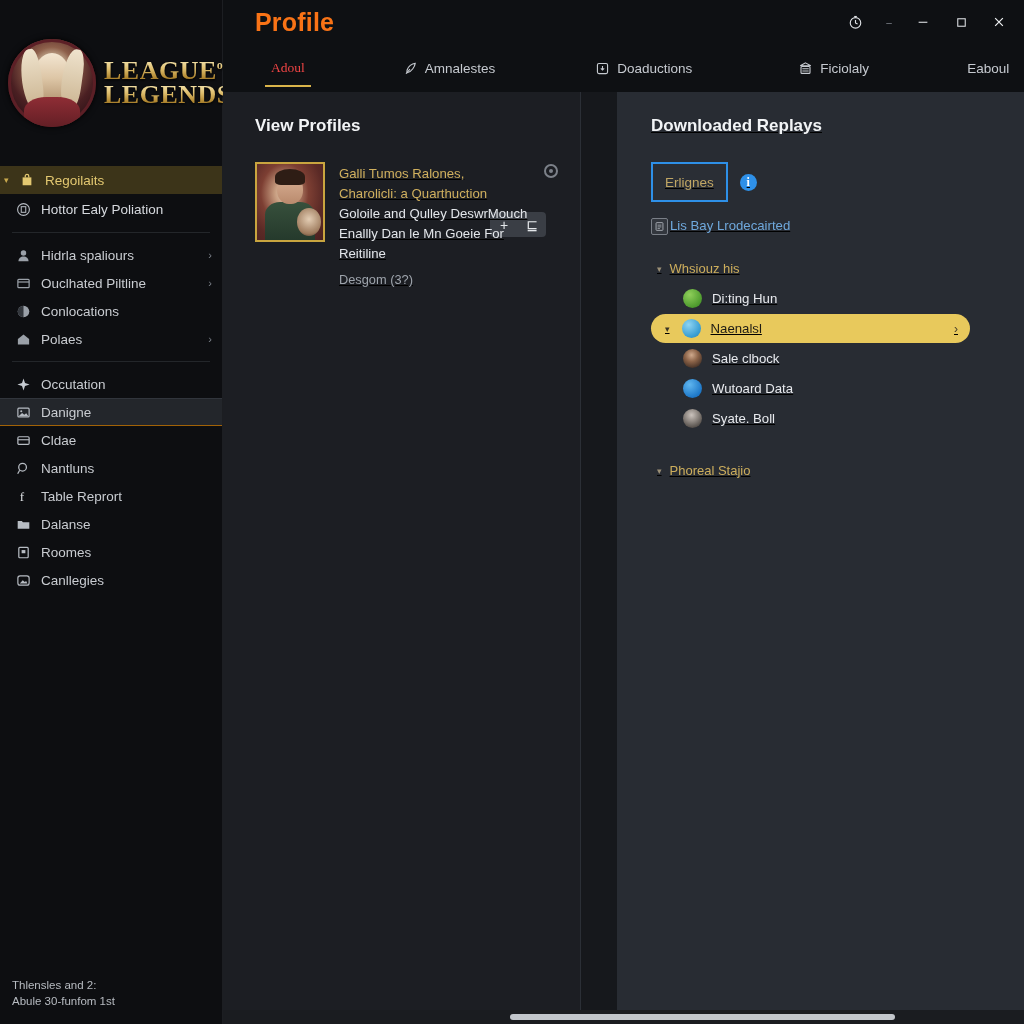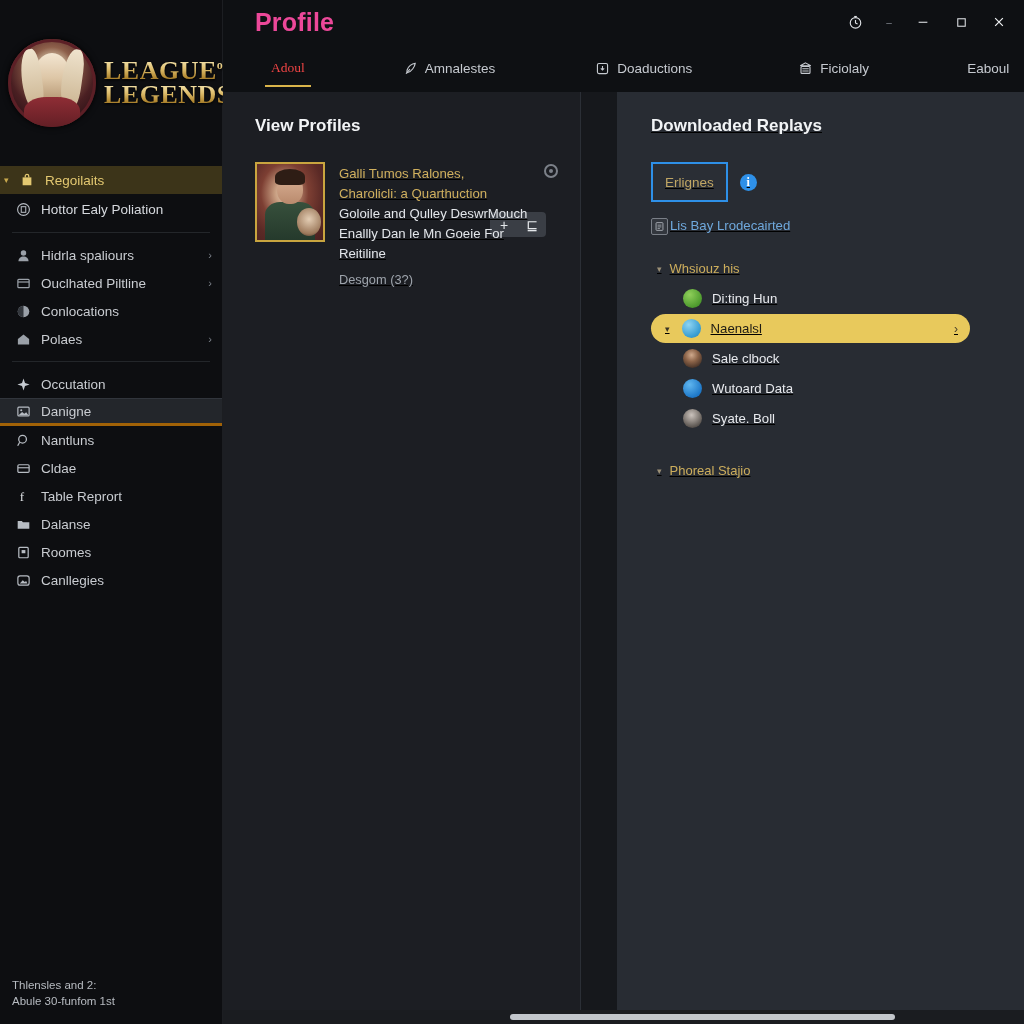--- a/index.html
+++ b/index.html
@@ -99,40 +99,40 @@
   }
   .nav-item.active-gold {
     background: #3c3419;
     color: #e3c871;
   }
   .nav-item.active-gold .ico { color: #e3c871; }
   .nav-item.sub { color: #d6d9de; height: 30px; }
   .nav-item.selected {
     background: #23262b;
     border-top: 1px solid #31353c;
-    border-bottom: 3px solid #a16207;
+    border-bottom: 1px solid #a16207;
   }
   .nav-sep {
     height: 1px; background: #23262a;
     margin: 8px 12px;
   }
   .sidebar-footer {
     position: absolute; left: 12px; bottom: 14px;
     font-size: 11.5px; color: #b7bbc1; line-height: 1.45;
   }
 
   
   #main { flex: 1 1 auto; height: 1024px; position: relative; background: #16181c; }
   .titlebar {
     height: 44px; display: flex; align-items: center;
     padding-left: 32px; background: #0e1013;
     position: relative;
   }
   .titlebar h1 {
-    font-size: 25px; font-weight: bold; color: #ec4899;
+    font-size: 25px; font-weight: bold; color: #f97316;
     letter-spacing: 0.2px;
   }
   .wincontrols {
     position: absolute; right: 6px; top: 0; height: 44px;
     display: flex; align-items: center; gap: 0px;
   }
   .wc {
     width: 38px; height: 32px;
     display: flex; align-items: center; justify-content: center;
     color: #dfe2e6; font-size: 14px; cursor: default;
@@ -414,35 +414,35 @@
               <circle cx="5.6" cy="6.6" r="1.1" fill="#b7bcc3"></circle>
               <path d="M3 11.6 6.5 8.4l2.3 2.1 2.1-1.8 2.1 2.9z" fill="#b7bcc3"></path>
             </svg>
         </span>
         <span>Danigne</span>
       </div>
 
       <div class="nav-item">
         <span class="ico">
           <svg width="15" height="15" viewBox="0 0 16 16">
+              <rect x="2" y="4" width="12" height="8.2" rx="1.2" fill="none" stroke="#b7bcc3" stroke-width="1.3"></rect>
+              <path d="M2 7.2h12" stroke="#b7bcc3" stroke-width="1.2"></path>
+            </svg>
+        </span>
+        <span>Cldae</span>
+      </div>
+
+      <div class="nav-item">
+        <span class="ico">
+          <svg width="15" height="15" viewBox="0 0 16 16">
               <circle cx="7" cy="6.6" r="4.1" fill="none" stroke="#b7bcc3" stroke-width="1.35"></circle>
               <path d="M3.9 9.8 1.8 13.6" stroke="#b7bcc3" stroke-width="1.35"></path>
             </svg>
         </span>
         <span>Nantluns</span>
-      </div>
-
-      <div class="nav-item">
-        <span class="ico">
-          <svg width="15" height="15" viewBox="0 0 16 16">
-              <rect x="2" y="4" width="12" height="8.2" rx="1.2" fill="none" stroke="#b7bcc3" stroke-width="1.3"></rect>
-              <path d="M2 7.2h12" stroke="#b7bcc3" stroke-width="1.2"></path>
-            </svg>
-        </span>
-        <span>Cldae</span>
       </div>
 
       <div class="nav-item">
         <span class="ico">
           <svg width="15" height="15" viewBox="0 0 16 16">
               <text x="4" y="13" font-family="Liberation Serif, serif" font-size="14" fill="#dfe2e6">f</text>
             </svg>
         </span>
         <span>Table Reprort</span>
       </div>

